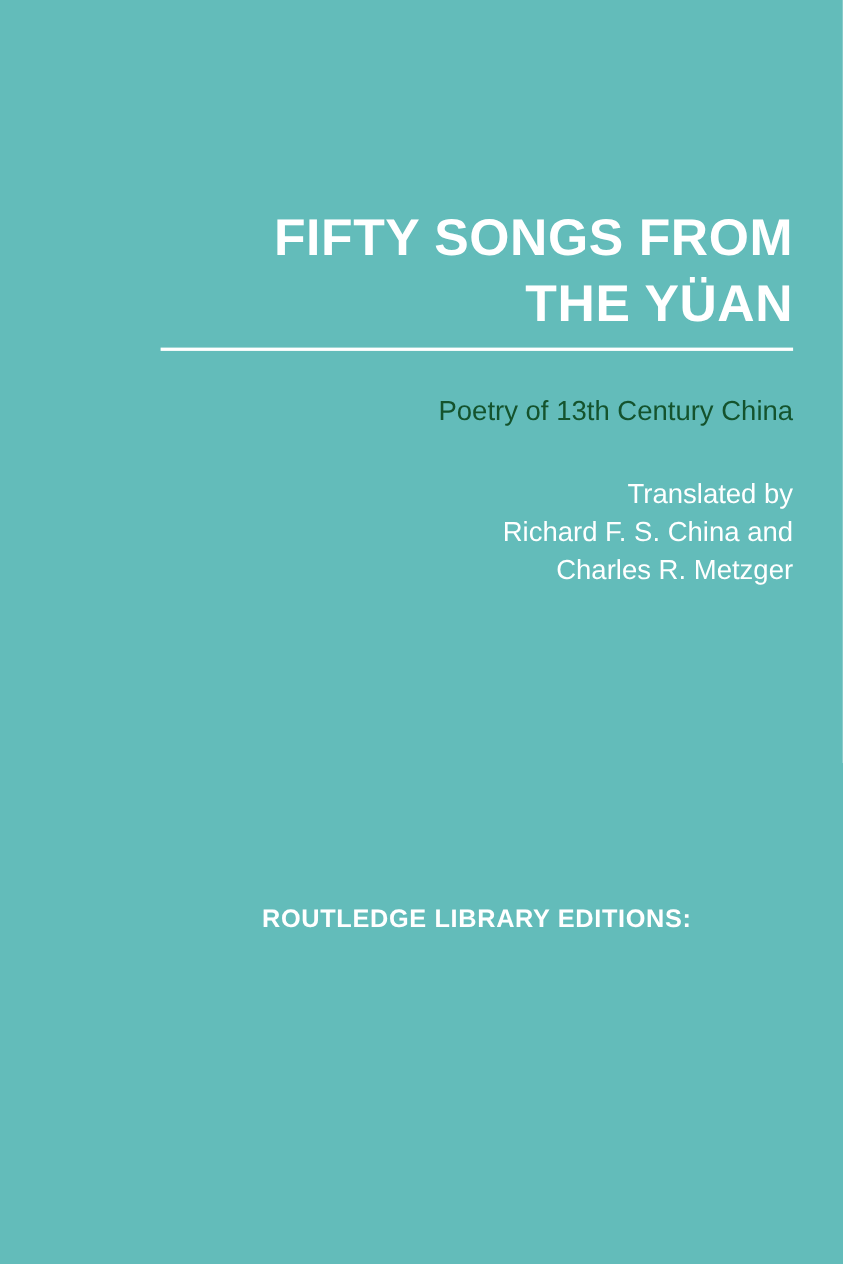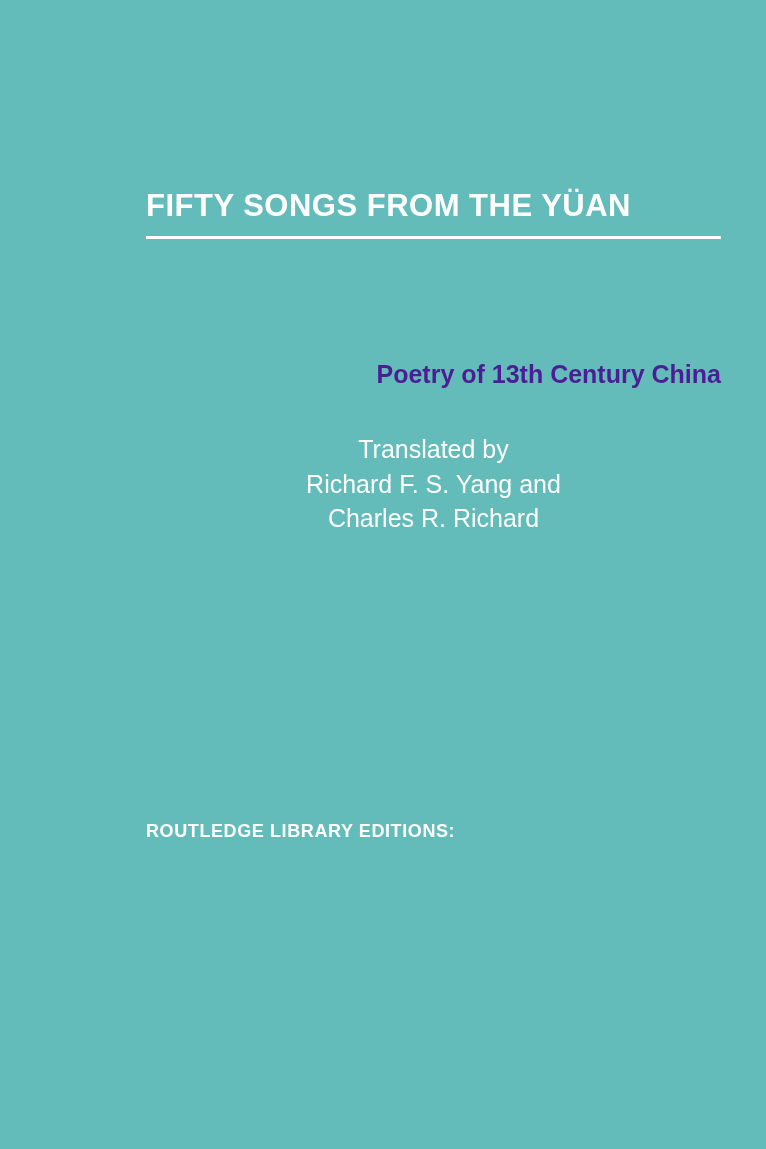--- a/index.html
+++ b/index.html
@@ -26,70 +26,70 @@
   
   .title-block {
     position: absolute;
     left: 146px;
     top: 186px;
     width: 575px;
   }
   .title {
     margin: 0;
     color: #ffffff;
-    font-size: 31px;
+    font-size: 47px;
     line-height: 1.28;
     font-weight: bold;
     letter-spacing: 0.5px;
-    text-align: left;
+    text-align: right;
     text-transform: uppercase;
     font-family: "Liberation Sans", sans-serif;
   }
   .title-rule {
     margin-top: 10px;
     width: 100%;
     height: 3px;
     background: #ffffff;
   }
 
   .subtitle {
     position: absolute;
     left: 146px;
     top: 358px;
     width: 575px;
     text-align: right;
-    color: #4c1d95;
+    color: #14532d;
     font-size: 25px;
     line-height: 1.3;
-    font-weight: bold;
+    font-weight: normal;
   }
 
   .authors {
     position: absolute;
     left: 146px;
     top: 432px;
     width: 575px;
-    text-align: center;
+    text-align: right;
     color: #ffffff;
     font-size: 25px;
     line-height: 1.38;
     font-weight: normal;
   }
   .authors div {
     white-space: nowrap;
   }
 
   .series {
     position: absolute;
     left: 146px;
     top: 818px;
     width: 575px;
-    text-align: left;
+    text-align: center;
     color: #ffffff;
-    font-size: 18px;
+    font-size: 23px;
     line-height: 1.55;
     font-weight: bold;
     letter-spacing: 0.6px;
     text-transform: uppercase;
   }
 
   
   .logo {
     position: absolute;
     right: 34px;
@@ -130,22 +130,22 @@
 
   <div class="title-block">
     <h1 class="title">FIFTY SONGS FROM THE YÜAN</h1>
     <div class="title-rule"></div>
   </div>
 
   <div class="subtitle">Poetry of 13th Century China</div>
 
   <div class="authors">
     <div>Translated by</div>
-    <div>Richard F. S. Yang and</div>
-    <div>Charles R. Richard</div>
+    <div>Richard F. S. China and</div>
+    <div>Charles R. Metzger</div>
   </div>
 
   <div class="series">
     <div>ROUTLEDGE LIBRARY EDITIONS:</div>
   </div>
 
 
 </div>
 
 </body></html>

